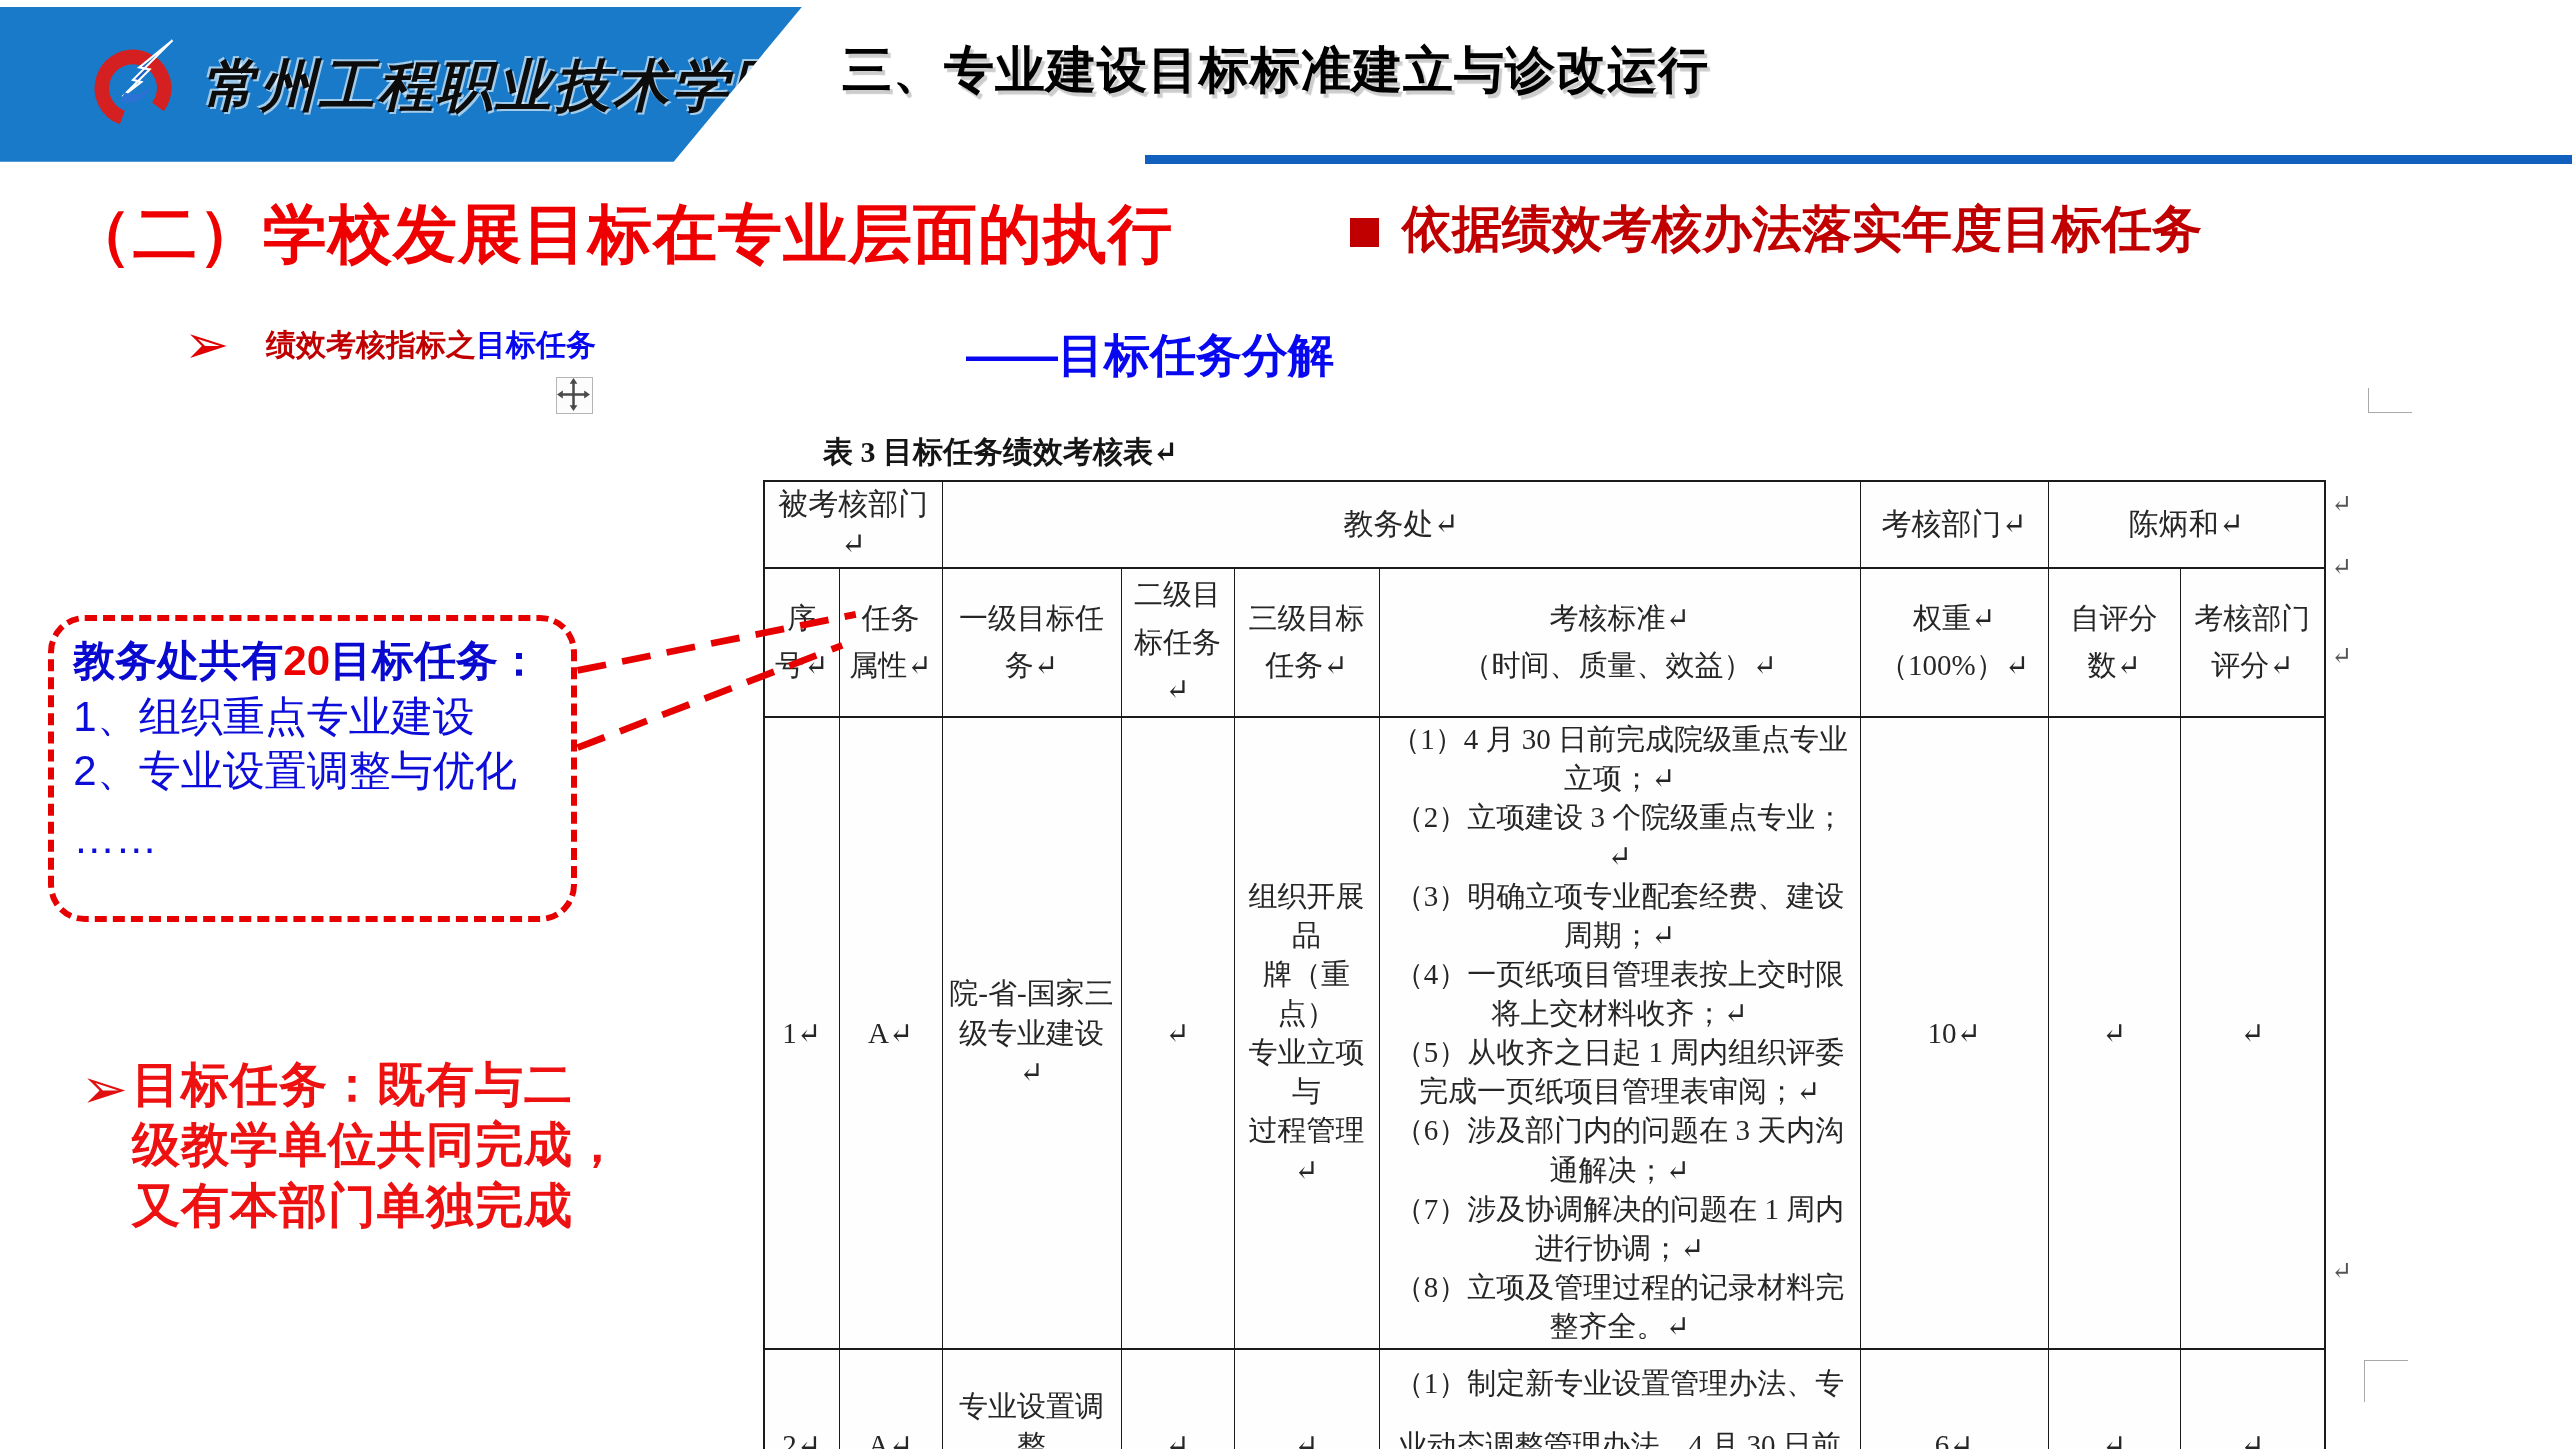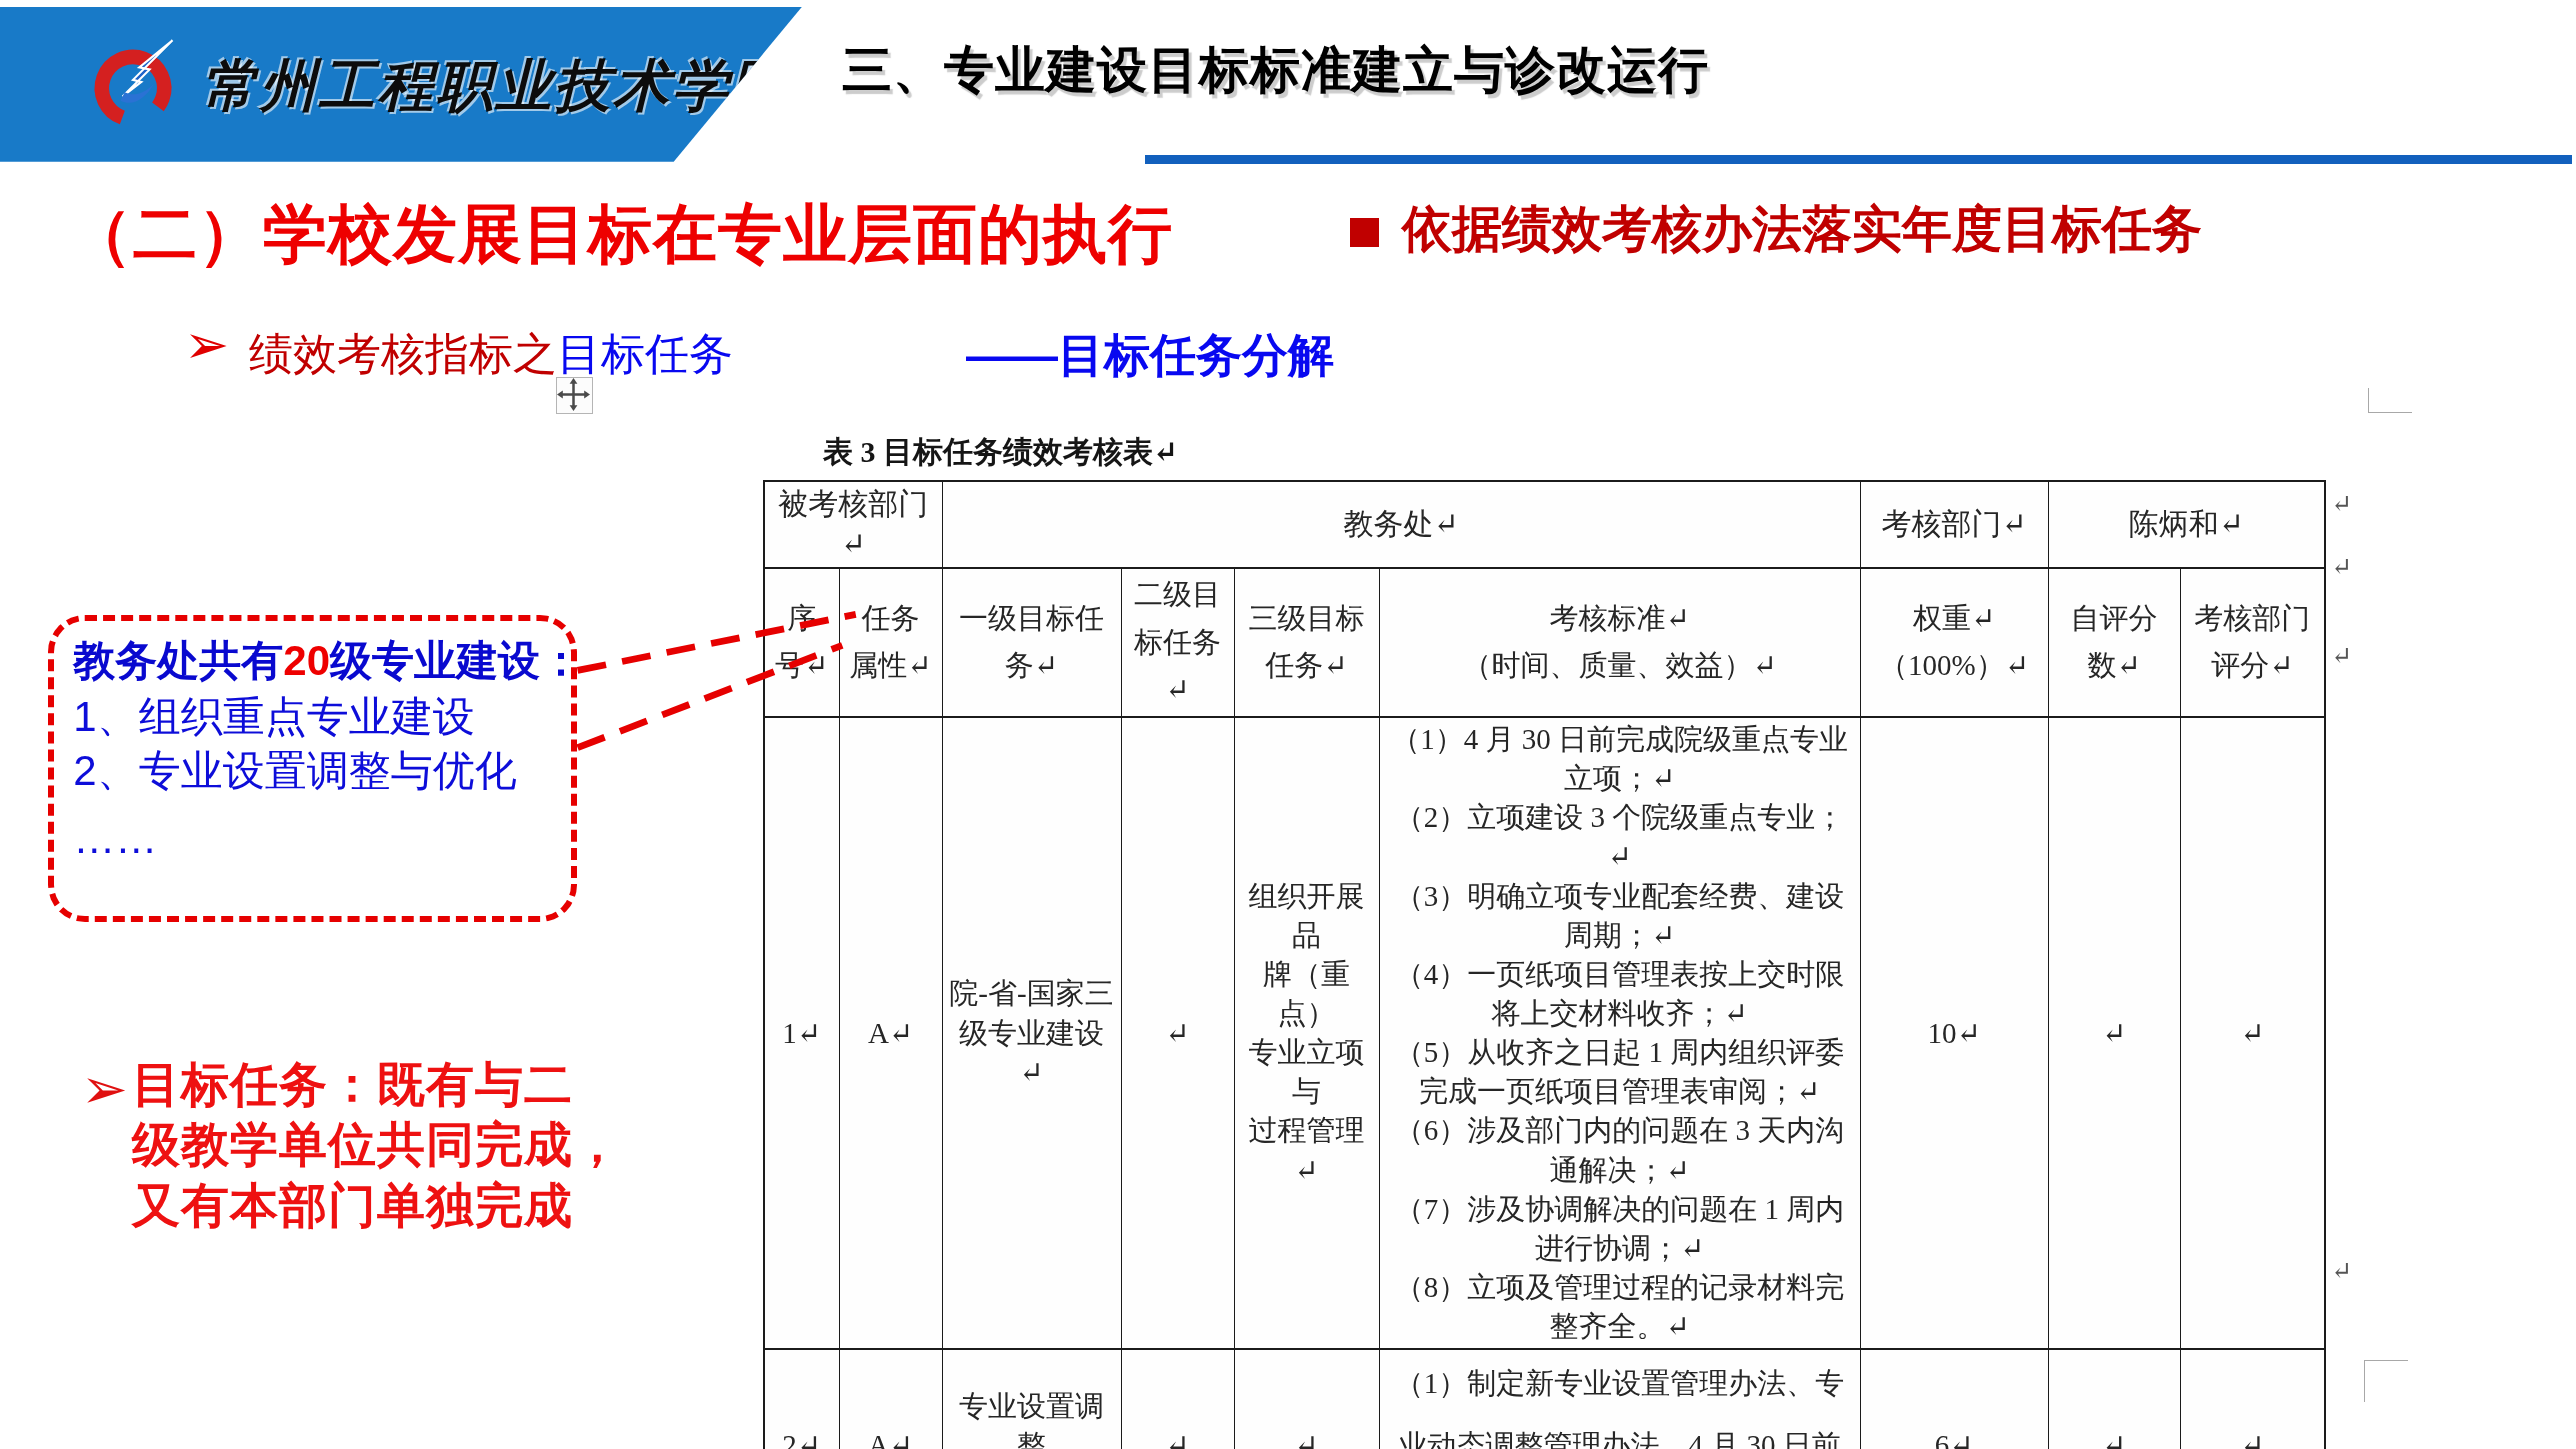--- a/index.html
+++ b/index.html
@@ -26,21 +26,21 @@
   .title-underline{position:absolute;left:1145px;top:155px;width:1427px;height:8.7px;background:#1260bd;}
 
   
   .heading{
     position:absolute;left:68px;top:191px;font-size:64px;font-weight:800;color:#ee0000;
     white-space:nowrap;letter-spacing:1px;
   }
   .sq-bullet{position:absolute;left:1350px;top:218px;width:29px;height:29px;background:#c00000;}
   .sq-text{position:absolute;left:1402px;top:196px;font-size:50px;font-weight:700;color:#c00000;white-space:nowrap;}
   .arrow-bullet{position:absolute;left:184px;top:317px;font-size:54px;color:#e00000;line-height:1;}
-  .sub-row{position:absolute;left:249px;top:325px;font-size:44px;font-weight:400;white-space:nowrap;}
+  .sub-row{position:absolute;left:266px;top:325px;font-size:30px;font-weight:700;white-space:nowrap;}
   .sub-red{color:#c00000;}
   .sub-blue{color:#0808f0;}
   .sub-dash{position:absolute;left:966px;top:325px;font-size:46px;font-weight:700;color:#0808f0;white-space:nowrap;}
 
   
   .move-handle{
     position:absolute;left:556px;top:377px;width:37px;height:37px;background:#fcfcfc;
     border:1.9px solid #b5b5b5;box-sizing:border-box;
   }
   .corner{position:absolute;box-sizing:border-box;}
@@ -213,21 +213,21 @@
     </tr>
   </tbody>
     </table>
 
   <span class="margin-mark" style="top:489px">↵</span>
   <span class="margin-mark" style="top:552px">↵</span>
   <span class="margin-mark" style="top:641px">↵</span>
   <span class="margin-mark" style="top:1256px">↵</span>
 
   <div class="callout">
-    <div class="callout-title"><span>教务处共有</span><span class="callout-num">20</span><span>级专业建设：</span></div>
+    <div class="callout-title"><span>教务处共有</span><span class="callout-num">20</span><span>目标任务：</span></div>
     <div class="callout-item">1、组织重点专业建设</div>
     <div class="callout-item">2、专业设置调整与优化</div>
     <div class="callout-item" style="margin-top:15.5px">……</div>
   </div>
 
   <svg class="connectors" viewBox="0 0 2667 1501" width="2576" height="1450">
     <line x1="598" y1="694" x2="886" y2="636" stroke="#e60000" stroke-width="7" stroke-dasharray="30 17"></line>
     <line x1="598" y1="774" x2="872" y2="668" stroke="#e60000" stroke-width="7" stroke-dasharray="30 17"></line>
   </svg>
 

